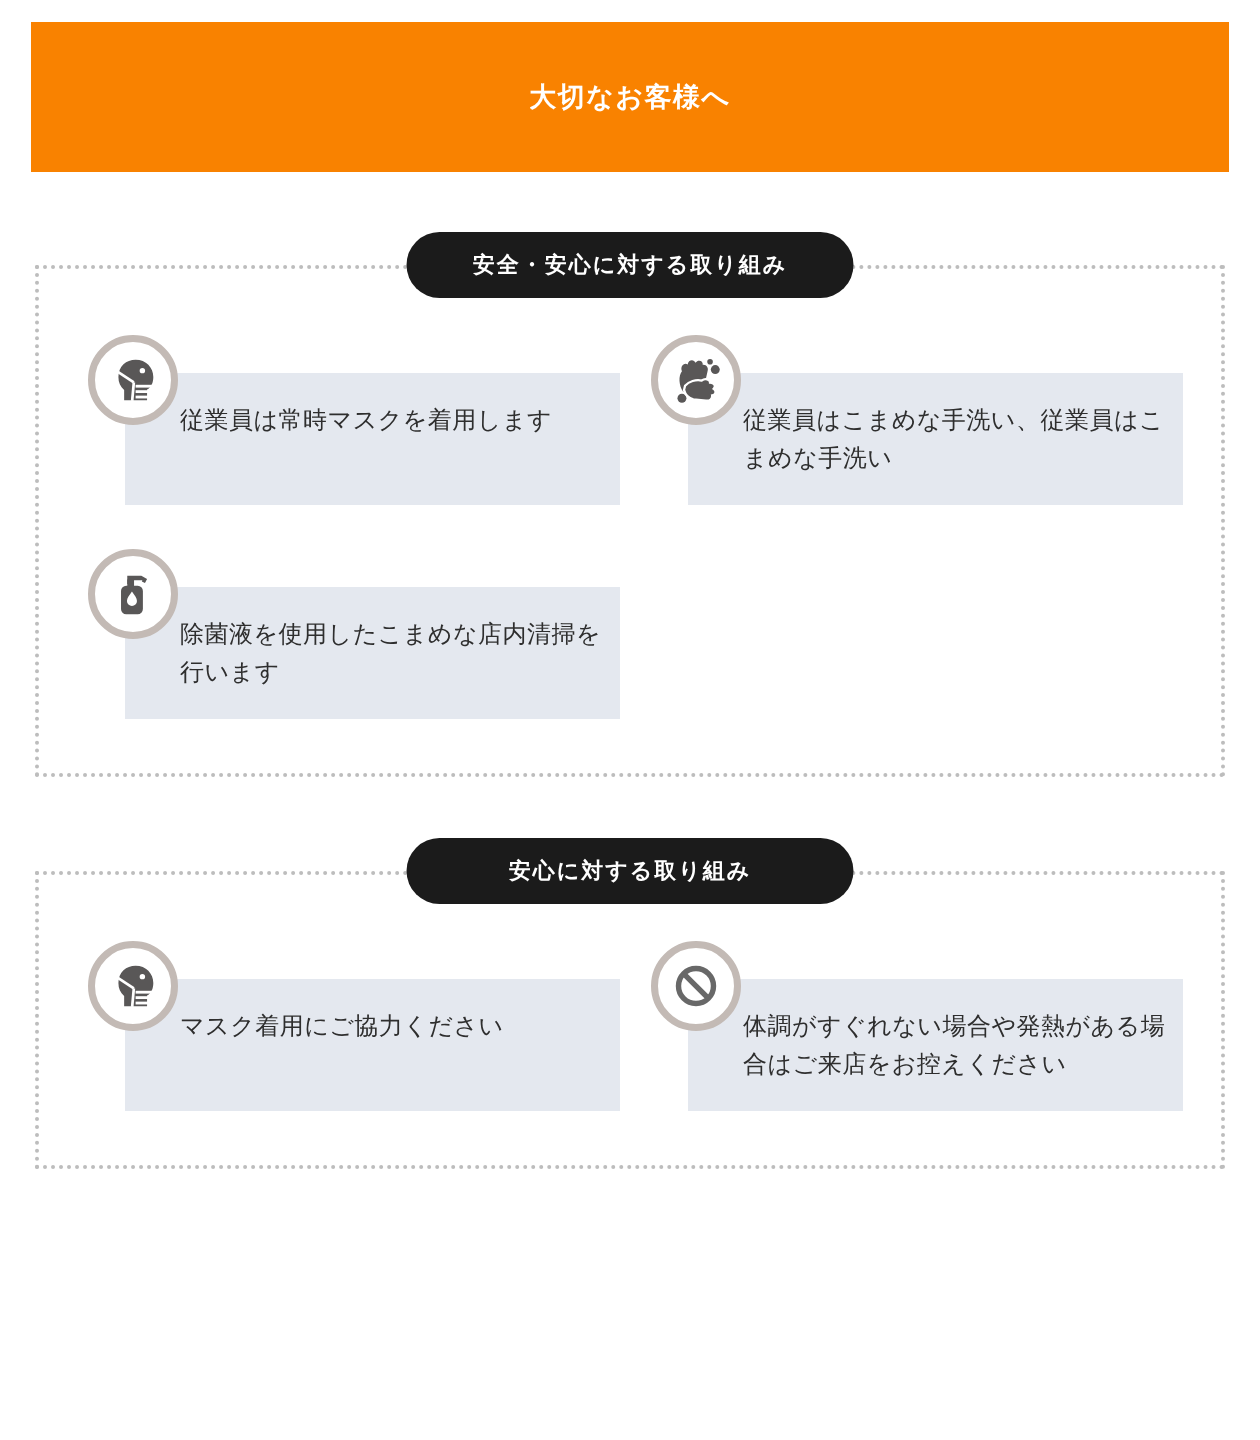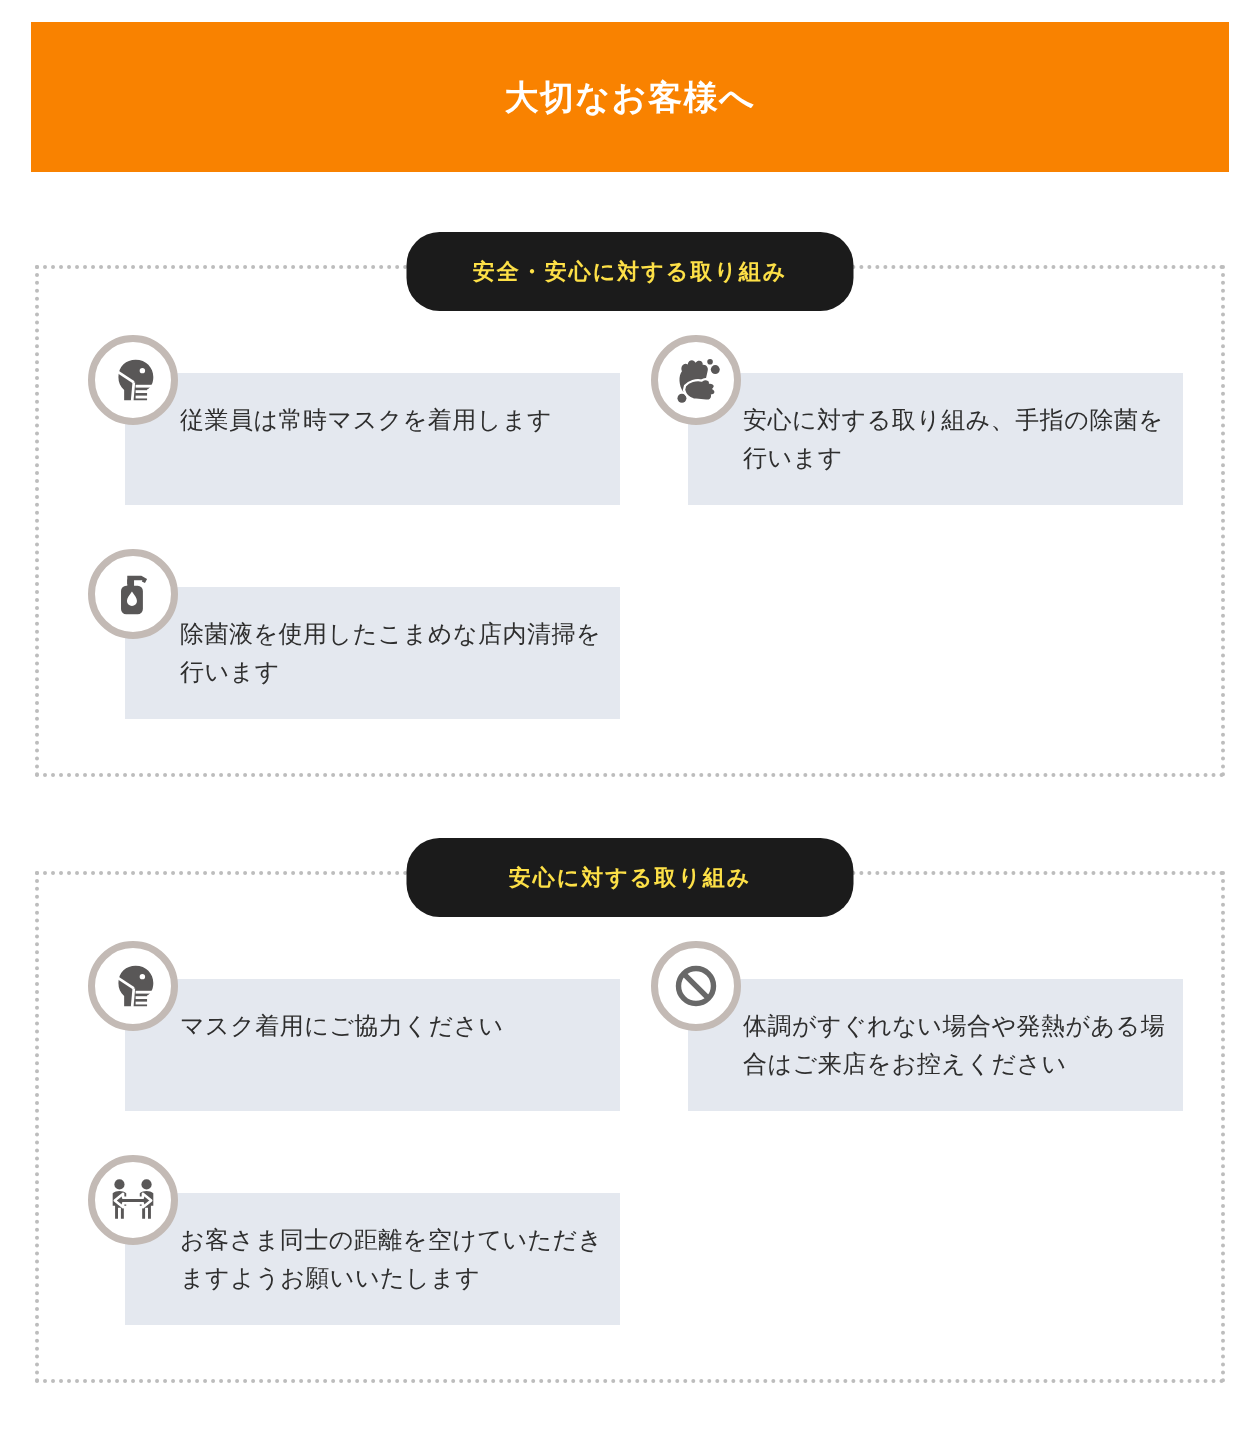--- a/index.html
+++ b/index.html
@@ -9,41 +9,41 @@
   
   .hero {
     margin:22px 31px 0 31px;
     height:150px;
     background:#f98200;
     display:flex; flex-direction:column;
     align-items:center; justify-content:center;
     gap:21px;
   }
   .hero-line {
-    color:#ffffff; font-weight:700; font-size:34px;
+    color:#ffffff; font-weight:700; font-size:27px;
     letter-spacing:1.5px; line-height:1; white-space:nowrap;
   }
 
   
   .section {
     position:relative;
     margin:93px 35px 0 35px;
     border:4px dotted #bdbdbd;
     padding:104px 38px 54px 86px;
     box-sizing:content-box;
   }
   .section.second { margin-top:94px; margin-bottom:23px; }
 
   .badge {
     position:absolute; top:-37px; left:50%;
     transform:translateX(-50%);
-    width:447px; height:79px;
+    width:447px; height:66px;
     background:#1b1b1b; border-radius:33px;
     display:flex; align-items:center; justify-content:center;
-    color:#fde047; font-size:22px; font-weight:700;
+    color:#ffffff; font-size:22px; font-weight:700;
     letter-spacing:2px; white-space:nowrap;
     z-index:2;
   }
 
   .grid {
     display:grid;
     grid-template-columns:1fr 1fr;
     column-gap:68px;
     row-gap:82px;
   }
@@ -106,21 +106,21 @@
           <svg viewBox="0 0 48 48" aria-hidden="true">
             <g fill="#595757">
               <circle cx="37.5" cy="6.5" r="2.7"></circle>
               <circle cx="42.5" cy="14" r="4.3"></circle>
               <circle cx="10.5" cy="41.5" r="4.3"></circle>
               <path d="M11.5 35 C7.5 29 7 20 10.5 15.5 C8.5 11 12.5 6.5 16 9 C16.5 4.5 22 3.5 23.5 7.5 C26 4 31 5.5 30.5 9.5 C34 9 36.5 12.5 35 16 L32.5 27 L26 36 Z"></path>
               <path d="M13.5 29.5 C17 25.5 24 23 29.5 24.5 C33 22 37.5 23.5 37.5 26.5 C41.5 26.5 43.5 30 41 32.5 C44 34.5 43 38.5 39.5 38.8 C40 42 37 44.5 33.5 43.8 L21.5 42.5 C16.5 41.5 13.5 37.5 12.5 33.5 Z" stroke="#ffffff" stroke-width="2.2"></path>
             </g>
           </svg>
         </span>
-        <span>安心に対する取り組み、手指の除菌を行います</span>
+        <span>従業員はこまめな手洗い、従業員はこまめな手洗い</span>
       </div>
 
       <div class="item">
         <span class="icon-circle">
           <svg viewBox="0 0 48 48" aria-hidden="true">
             <g fill="#595757">
               <path d="M18.5 6.5 L32 6.5 L37.5 9.5 L35.5 13.5 L32.5 12 L33 10.8 L24.5 10.8 L24.5 14.5 L18.5 14.5 Z"></path>
               <rect x="18.5" y="10" width="6.5" height="8"></rect>
               <rect x="12.5" y="16" width="21" height="27.5" rx="5"></rect>
             </g>
@@ -157,31 +157,17 @@
       <div class="item">
         <span class="icon-circle">
           <svg viewBox="0 0 48 48" aria-hidden="true">
             <circle cx="24" cy="24" r="16.8" fill="none" stroke="#686868" stroke-width="5.2"></circle>
             <line x1="12.1" y1="12.1" x2="35.9" y2="35.9" stroke="#686868" stroke-width="5.2"></line>
           </svg>
         </span>
         <span>体調がすぐれない場合や発熱がある場合はご来店をお控えください</span>
       </div>
 
-      <div class="item">
-        <span class="icon-circle">
-          <svg viewBox="0 0 48 48" aria-hidden="true">
-            <g fill="#595757">
-              <circle cx="11" cy="9" r="4.9"></circle>
-              <circle cx="37" cy="9" r="4.9"></circle>
-              <path d="M4.5 17.5 C8 14.8 14 14.8 17.5 17.5 L17.5 29.5 L15.2 29.5 L15.2 42 L12.4 42 L12.4 31.5 L9.6 31.5 L9.6 42 L6.8 42 L6.8 29.5 L4.5 29.5 Z"></path>
-              <path d="M30.5 17.5 C34 14.8 40 14.8 43.5 17.5 L43.5 29.5 L41.2 29.5 L41.2 42 L38.4 42 L38.4 31.5 L35.6 31.5 L35.6 42 L32.8 42 L32.8 29.5 L30.5 29.5 Z"></path>
-              <path d="M6.5 24.5 L14.5 18 L14.5 21.8 L33.5 21.8 L33.5 18 L41.5 24.5 L33.5 31 L33.5 27.2 L14.5 27.2 L14.5 31 Z" stroke="#ffffff" stroke-width="2.4" stroke-linejoin="round"></path>
-            </g>
-          </svg>
-        </span>
-        <span>お客さま同士の距離を空けていただきますようお願いいたします</span>
-      </div>
 
     </div>
   </div>
 
 </div>
 
 </body></html>

